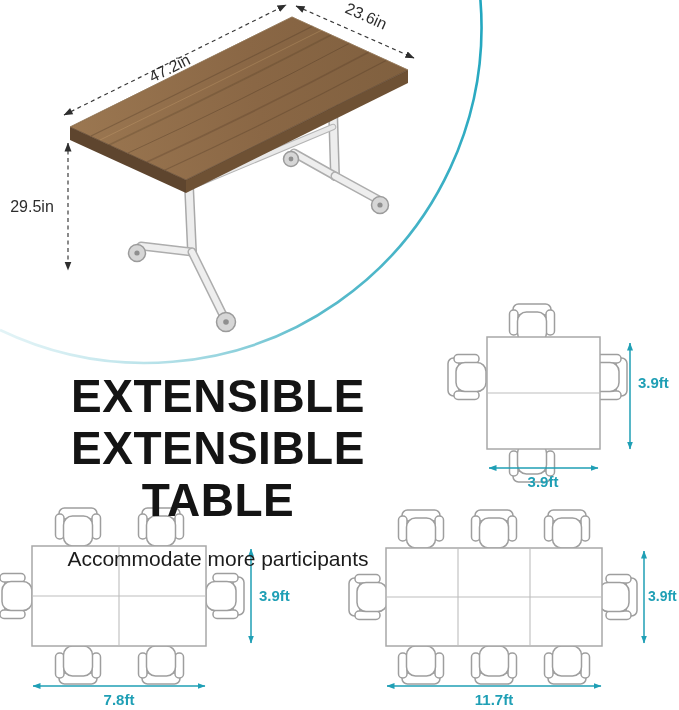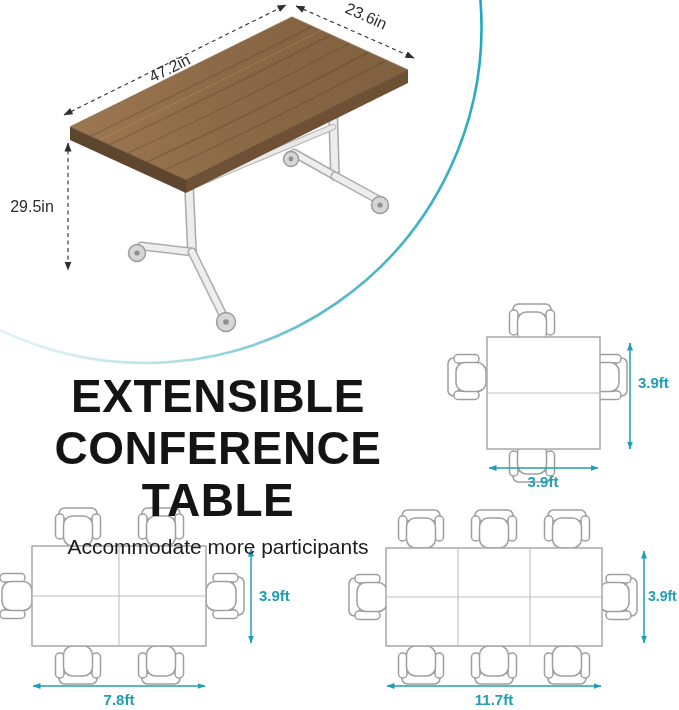--- a/index.html
+++ b/index.html
@@ -5,21 +5,21 @@
   html,body { margin:0; padding:0; background:#ffffff; }
   .canvas {
     position:relative; width:679px; height:710px; background:#ffffff;
     overflow:hidden; font-family:"Liberation Sans", sans-serif;
   }
   .canvas > svg { position:absolute; left:0; top:0; }
 
   
   .headline { position:absolute; left:0; top:371px; width:436px; text-align:center; color:#141414; }
   .headline .l1, .headline .l2 { font-size:46px; font-weight:bold; letter-spacing:.5px; line-height:1.13; }
-  .headline .sub { font-size:21px; margin-top:8px; color:#1b1b1b; }
+  .headline .sub { font-size:21px; margin-top:20px; color:#1b1b1b; }
 
   
   text.dim-in { font-family:"Liberation Sans",sans-serif; font-size:16px; fill:#2d2d2d; }
   text.dim-ft { font-family:"Liberation Sans",sans-serif; font-size:15px; font-weight:bold; fill:#1f9fb5; }
   text.dim-ft.sm { font-size:14px; }
 
   
   .dimLine { stroke:#3c3c3c; stroke-width:1.2; stroke-dasharray:4 3.5; fill:none; }
   .ftLine  { stroke:#1f9fb5; stroke-width:1.5; fill:none; }
   .tbl  { fill:#ffffff; stroke:#a8a8a8; stroke-width:1.5; }
@@ -203,17 +203,17 @@
       </g>
       <g>
         <line class="ftLine" x1="387" y1="686" x2="601" y2="686" marker-start="url(#mST)" marker-end="url(#mET)"></line>
         <text class="dim-ft" x="494" y="705" text-anchor="middle">11.7ft</text>
       </g>
     </g>
   </svg>
 
   <div class="headline">
     <div class="l1">EXTENSIBLE</div>
-    <div class="l2">CONFERENCE TABLE</div>
+    <div class="l2">EXTENSIBLE TABLE</div>
     <div class="sub">Accommodate more participants</div>
   </div>
 
 </div>
 
 </body></html>

